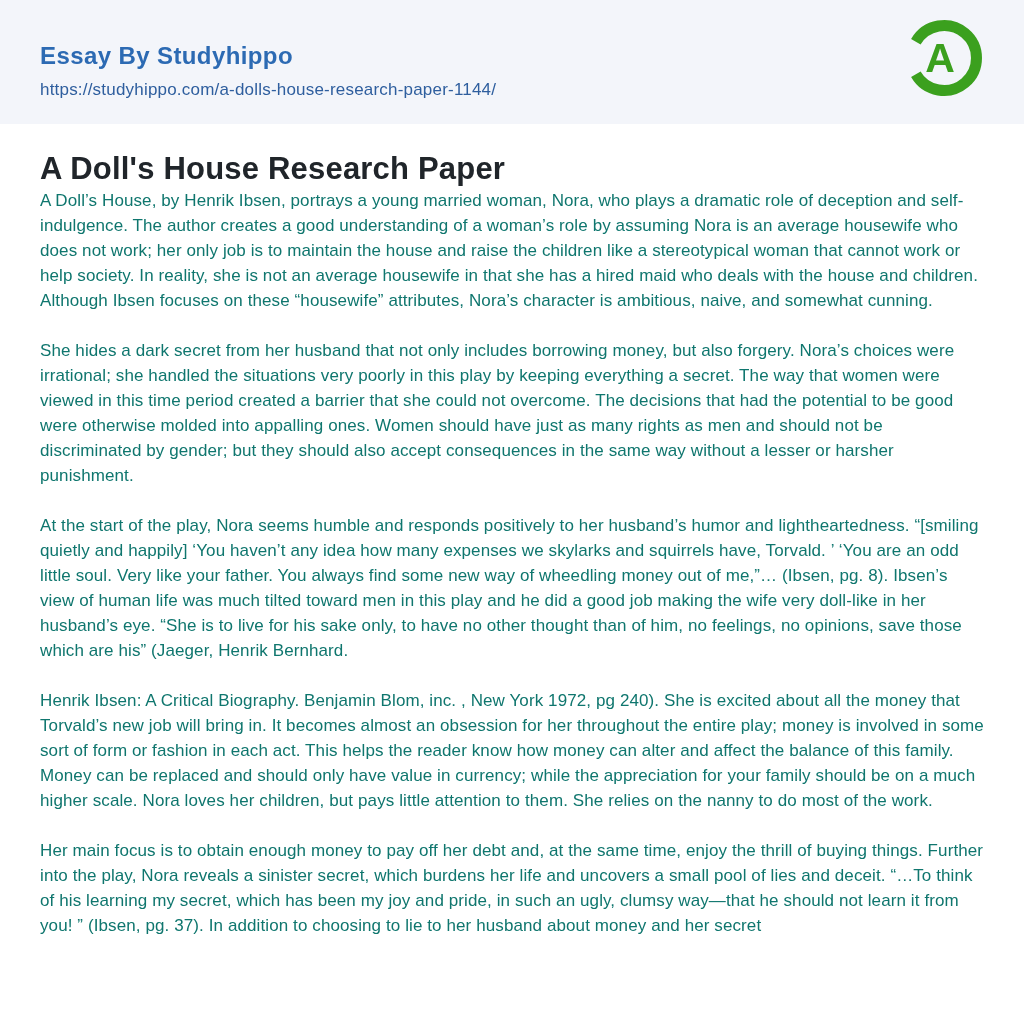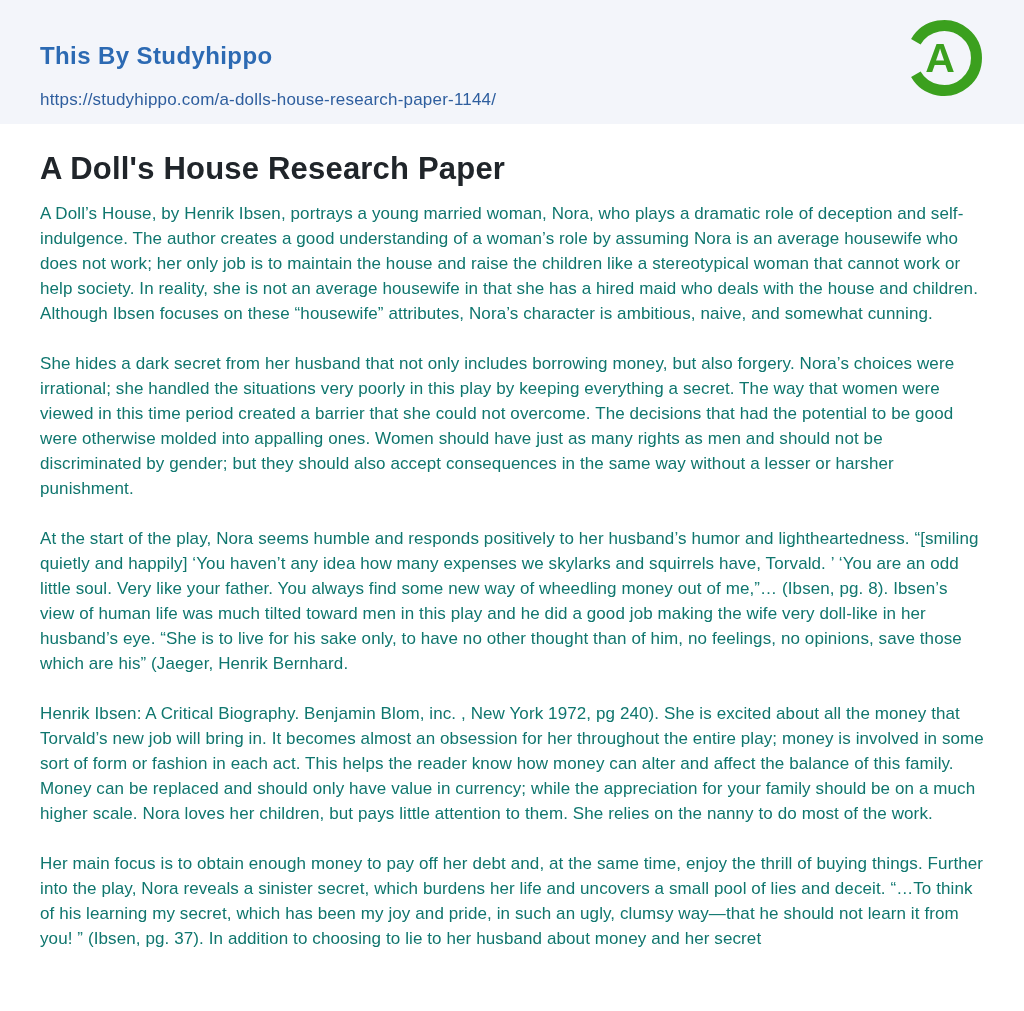--- a/index.html
+++ b/index.html
@@ -19,21 +19,21 @@
     padding: 0 40px;
   }
   .byline {
     padding-top: 42px;
     font-size: 24px;
     font-weight: 700;
     letter-spacing: 0.4px;
     color: #2c6ab3;
   }
   .page-url {
-    margin-top: 20px;
+    margin-top: 10px;
     font-size: 17px;
     font-weight: 400;
     letter-spacing: 0.2px;
     color: #2e5e9e;
     text-decoration: none;
     display: inline-block;
   }
   .logo-wrap {
     position: absolute;
     top: 18px;
@@ -46,35 +46,34 @@
   
   .article {
     padding: 26px 40px 0 40px;
   }
   .article-title {
     font-size: 31px;
     font-weight: 700;
     letter-spacing: 0.2px;
     color: #20252a;
     line-height: 38px;
-    margin-bottom: 13px;
   }
   .article p {
     font-size: 17px;
     line-height: 25px;
     letter-spacing: 0.1px;
     color: #0f766e;
     margin-bottom: 25px;
   }
 </style>
 </head>
 <body>
 
 <header class="page-header">
-  <div class="byline">This By Studyhippo</div>
+  <div class="byline">Essay By Studyhippo</div>
   <a class="page-url" href="#">https://studyhippo.com/a-dolls-house-research-paper-1144/</a>
   <div class="logo-wrap">
     <svg width="80" height="80" viewBox="0 0 80 80">
       <path d="M 11.85 23.75 A 32.5 32.5 0 1 1 11.85 56.25" fill="none" stroke="#3ba01e" stroke-width="11" stroke-linecap="butt"></path>
       <text x="36" y="54" text-anchor="middle" font-family="Liberation Sans, sans-serif" font-size="41" font-weight="700" fill="#3ba01e">A</text>
     </svg>
   </div>
 </header>
 
 <main class="article">

